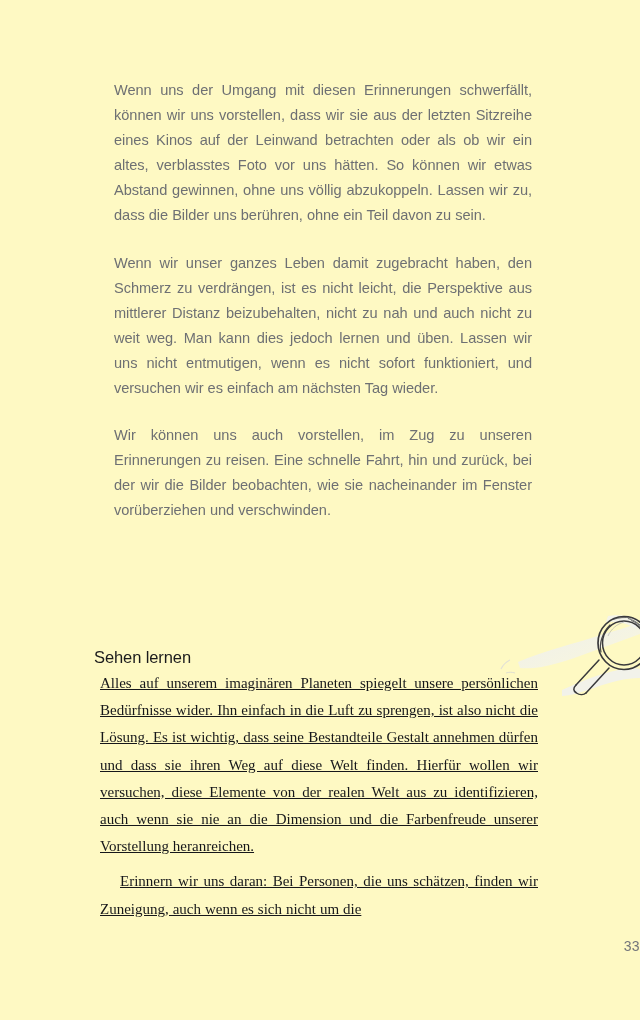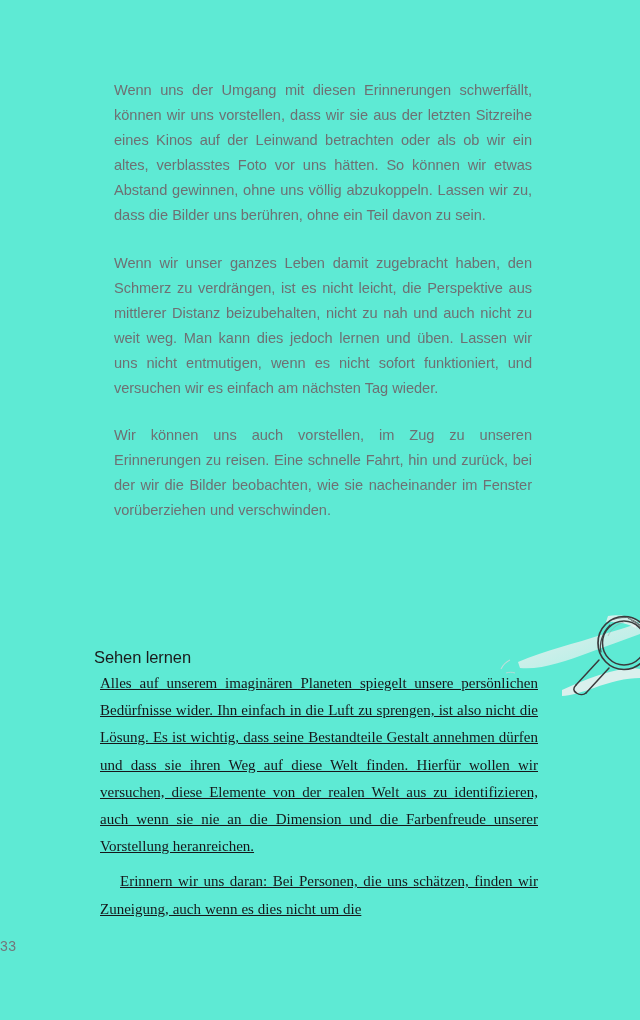--- a/index.html
+++ b/index.html
@@ -12,21 +12,21 @@
     height: 1020px;
     position: relative;
     overflow: hidden;
     font-family: "Liberation Sans", sans-serif;
     -webkit-font-smoothing: antialiased;
   }
 
   .page {
     position: absolute;
     inset: 0;
-    background: #5eead4;
+    background: #fef9c3;
   }
 
   
   .sans-block {
     position: absolute;
     left: 114px;
     top: 78px;
     width: 418px;
   }
   .sans-para {
@@ -76,21 +76,21 @@
     text-decoration: underline;
   }
   .serif-para.indented { text-indent: 20px; }
 
   
   .page-number {
     position: absolute;
     left: 0;
     right: 0;
     top: 938px;
-    text-align: left;
+    text-align: right;
     font-family: "Liberation Sans", sans-serif;
     font-size: 14px;
     color: #73757a;
     letter-spacing: 0.4px;
   }
 
   
   .illustration {
     position: absolute;
     left: 500px;
@@ -151,18 +151,18 @@
       </g>
 
       <g>
         <path d="M 108 36 C 111 29, 117 24, 124 22" stroke="#9b9c9e" stroke-width="0.9" fill="none" opacity="0.55"></path>
       </g>
     </svg>
   </div>
 
   <div class="serif-block">
     <p class="serif-para">Alles auf unserem imaginären Planeten spiegelt unsere persönlichen Bedürfnisse wider. Ihn einfach in die Luft zu sprengen, ist also nicht die Lösung. Es ist wichtig, dass seine Bestandteile Gestalt annehmen dürfen und dass sie ihren Weg auf diese Welt finden. Hierfür wollen wir versuchen, diese Elemente von der realen Welt aus zu identifizieren, auch wenn sie nie an die Dimension und die Farbenfreude unserer Vorstellung heranreichen.</p>
-    <p class="serif-para indented">Erinnern wir uns daran: Bei Personen, die uns schätzen, finden wir Zuneigung, auch wenn es dies nicht um die</p>
+    <p class="serif-para indented">Erinnern wir uns daran: Bei Personen, die uns schätzen, finden wir Zuneigung, auch wenn es sich nicht um die</p>
   </div>
 
   <div class="page-number">33</div>
 
 </div>
 
 </body></html>

